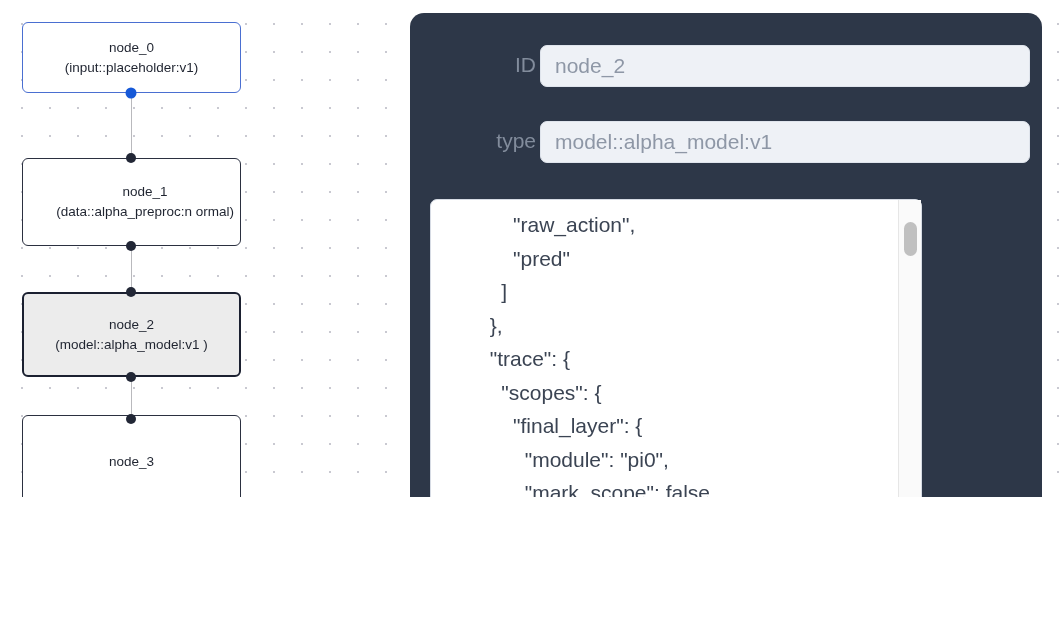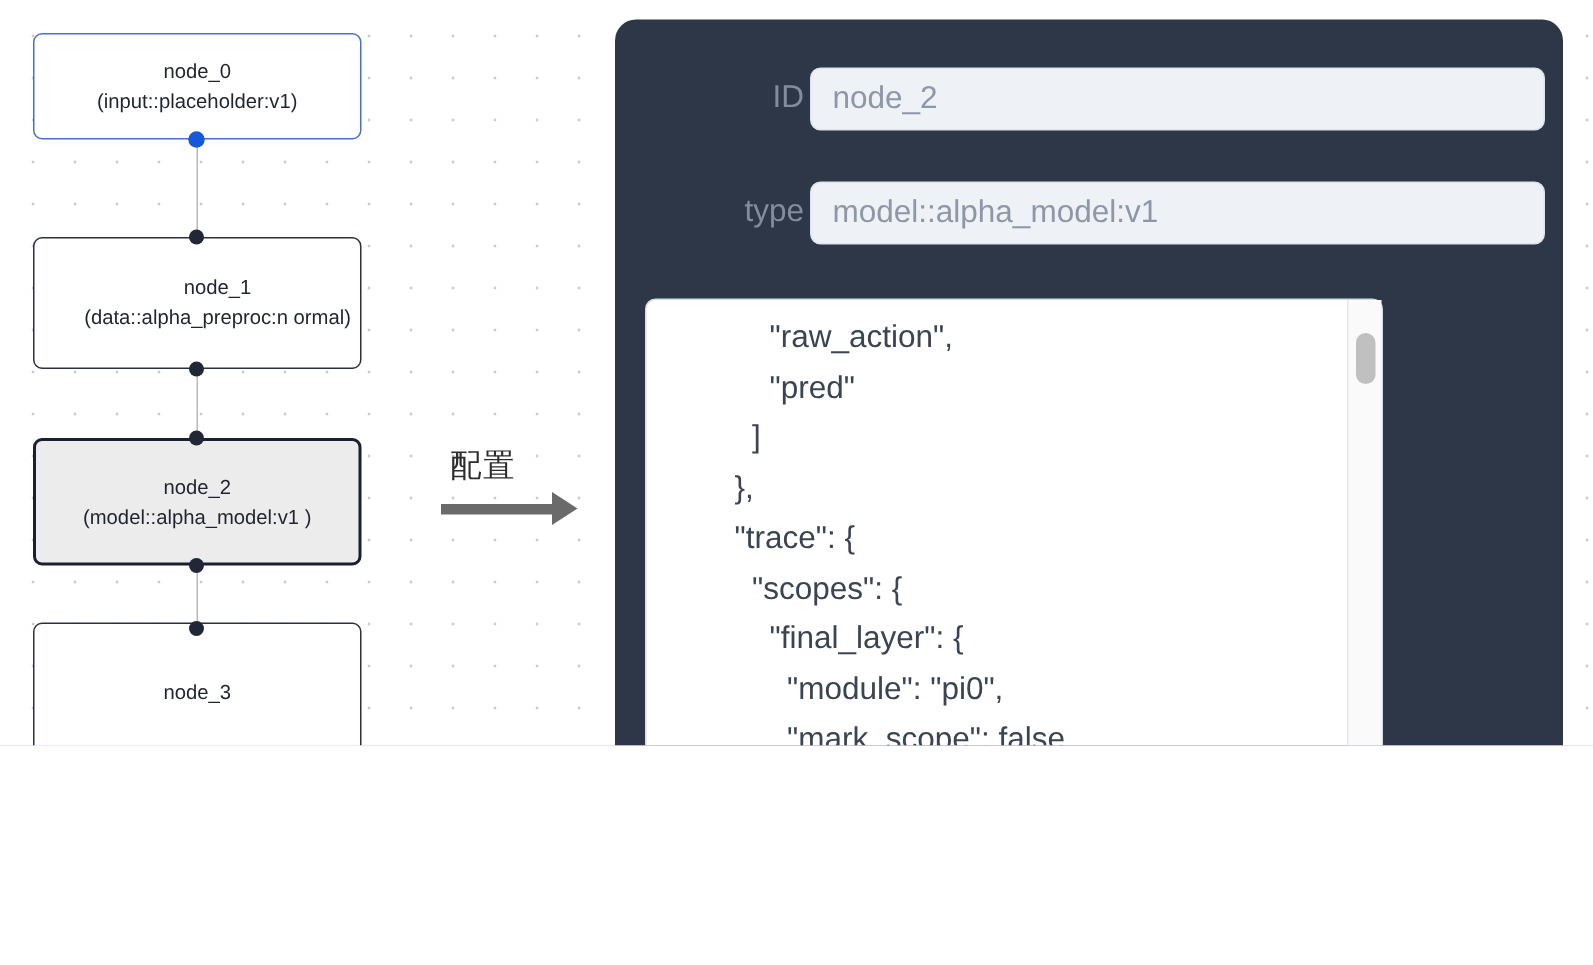--- a/index.html
+++ b/index.html
@@ -5,21 +5,21 @@
   html, body {
     margin: 0;
     padding: 0;
     background: #ffffff;
   }
   #root {
     position: relative;
     width: 1062px;
     height: 497px;
     overflow: hidden;
-    background: #8b5cf6;
+    background: #7dd3fc;
     font-family: "Liberation Sans", sans-serif;
   }
 
   
   #canvas-bg {
     position: absolute;
     left: 0; top: 0;
     width: 1062px; height: 643px;
     background-color: #ffffff;
     background-image: radial-gradient(circle, #c9c9d1 0.9px, rgba(255,255,255,0) 1.1px);
@@ -260,25 +260,20 @@
       <div>
         <span class="lbl">node_3</span>
       </div>
     </div>
     <div class="port" style="left:131px; top:419px;"></div>
     <div class="port" style="left:131px; top:513px;"></div>
 
     <div class="port port-pink" style="left:131px; top:552px;"></div>
   </div>
 
-  <div id="arrow-group">
-    <div id="arrow-caption">配置</div>
-    <div id="arrow-shaft"></div>
-    <div id="arrow-head"></div>
-  </div>
 
   <div id="panel">
 
     <div class="field-row" id="row-id">
       <div class="field-label">ID</div>
       <input class="field-input" id="id-input" type="text" value="node_2" style="">
     </div>
 
     <div class="field-row" id="row-type">
       <div class="field-label">type</div>

